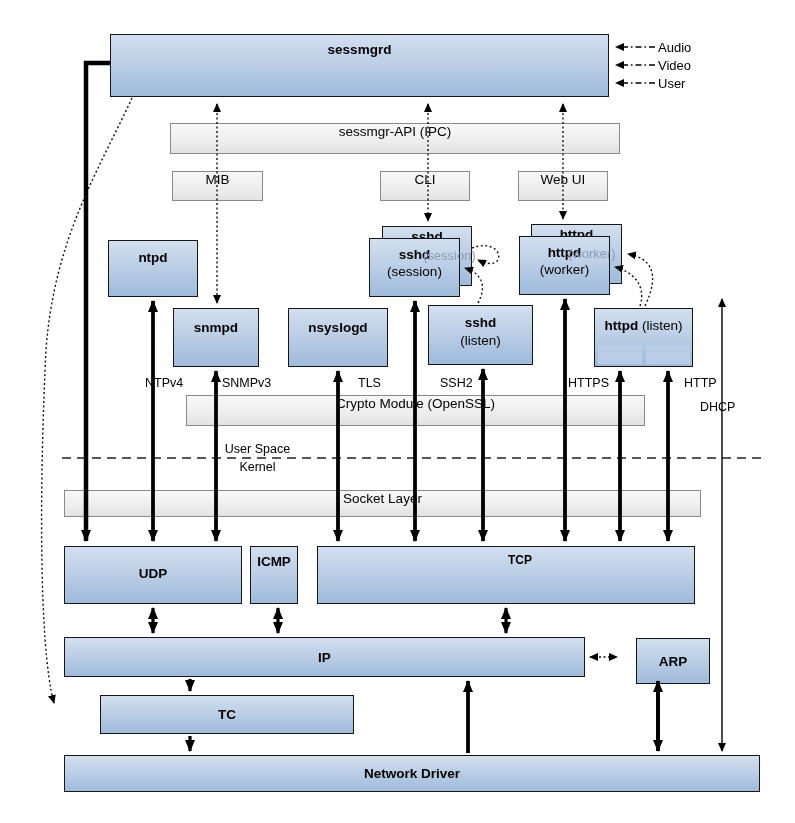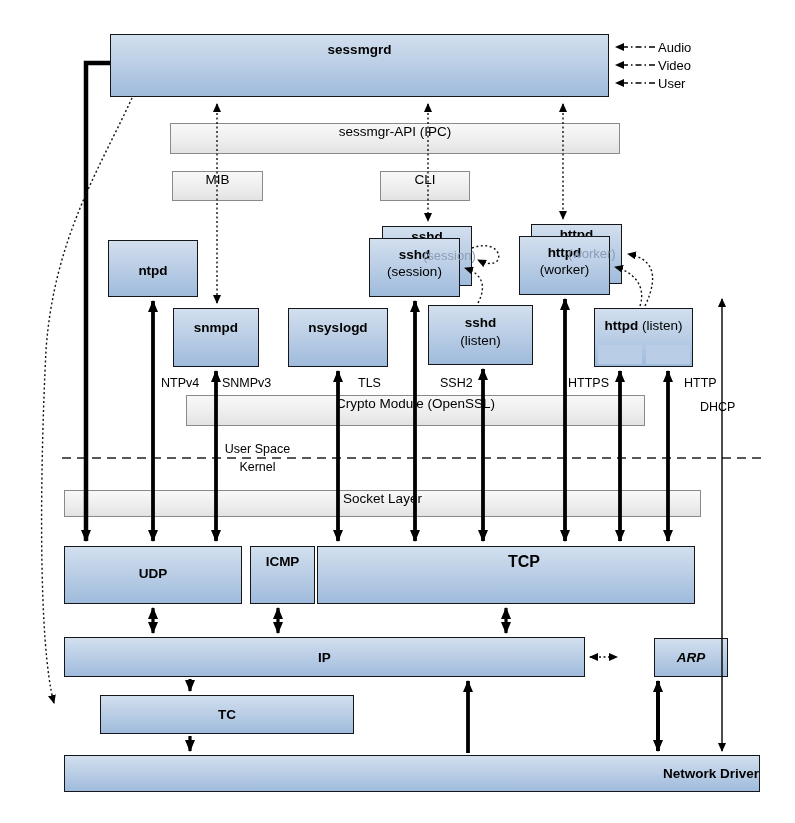--- a/index.html
+++ b/index.html
@@ -36,22 +36,25 @@
   <div class="gbox z2" style="left:170px;top:123px;width:450px;height:31px;">
     <span>sessmgr-API (IPC)</span>
   </div>
 
   <div class="gbox z2" style="left:172px;top:171px;width:91px;height:30px;">
     <span>MIB</span>
   </div>
   <div class="gbox z2" style="left:380px;top:171px;width:90px;height:30px;">
     <span>CLI</span>
   </div>
+  <div class="gbox z2" style="left:518px;top:171px;width:90px;height:30px;">
+    <span>Web UI</span>
+  </div>
 
-  <div class="bbox z2" style="left:108px;top:240px;width:90px;height:57px;padding-top:22px;">
+  <div class="bbox z2" style="left:108px;top:240px;width:90px;height:57px;padding-top:9px;">
     <span class="b">ntpd</span>
   </div>
 
   <div class="bbox z1" style="left:382px;top:226px;width:90px;height:60px;padding-top:2px;">
     <span class="b">sshd</span>
   </div>
   <div class="bbox z4" style="left:369px;top:238px;width:91px;height:59px;padding-top:7px;line-height:17px;">
     <span class="b">sshd</span><br>
     <span>(session)</span>
   </div>
@@ -77,21 +80,21 @@
     <span class="b">sshd</span><br>
     <span>(listen)</span>
   </div>
   <div class="bbox z2" style="left:594px;top:308px;width:99px;height:59px;padding-top:9px;">
     <span class="b">httpd</span>
     <span>(listen)</span>
   </div>
   <div class="panel" style="left:598px;top:345px;width:44px;height:19px;"></div>
   <div class="panel" style="left:646px;top:345px;width:44px;height:19px;"></div>
 
-  <div class="lbl" style="left:161px;top:376px;">NTPv4</div>
+  <div class="lbl" style="left:145px;top:376px;">NTPv4</div>
   <div class="lbl" style="left:222px;top:376px;">SNMPv3</div>
   <div class="lbl" style="left:358px;top:376px;">TLS</div>
   <div class="lbl" style="left:440px;top:376px;">SSH2</div>
   <div class="lbl" style="left:568px;top:376px;">HTTPS</div>
   <div class="lbl" style="left:684px;top:376px;">HTTP</div>
   <div class="lbl" style="left:700px;top:400px;">DHCP</div>
 
   <div class="gbox z2" style="left:186px;top:395px;width:459px;height:31px;">
     <span>Crypto Module (OpenSSL)</span>
   </div>
@@ -101,40 +104,40 @@
 
   <div class="gbox z2" style="left:64px;top:490px;width:637px;height:27px;">
     <span>Socket Layer</span>
   </div>
 
   <div class="bbox z2" style="left:64px;top:546px;width:178px;height:58px;padding-top:19px;">
     <span class="b">UDP</span>
   </div>
   <div class="lbl" style="left:201px;top:550px;font-size:13px;">161</div>
 
-  <div class="bbox z2" style="left:250px;top:546px;width:65px;height:58px;padding-top:7px;">
+  <div class="bbox z2" style="left:250px;top:546px;width:48px;height:58px;padding-top:7px;">
     <span class="b">ICMP</span>
   </div>
 
   <div class="bbox z2" style="left:317px;top:546px;width:378px;height:58px;"></div>
   <div class="lbl" style="left:470px;top:551px;font-size:13px;">22</div>
-  <div class="lbl b" style="left:508px;top:553px;font-size:16px;z-index:3;">TCP</div>
+  <div class="lbl b" style="left:508px;top:553px;font-size:12px;z-index:3;">TCP</div>
   <div class="lbl" style="left:606px;top:550px;font-size:13px;">443</div>
   <div class="lbl" style="left:658px;top:550px;font-size:13px;">80</div>
 
   <div class="bbox z2 vcenter" style="left:64px;top:637px;width:521px;height:40px;">
     <span class="b">IP</span>
   </div>
-  <div class="bbox z2 vcenter" style="left:654px;top:638px;width:74px;height:39px;font-style:italic;">
+  <div class="bbox z2 vcenter" style="left:636px;top:638px;width:74px;height:46px;">
     <span class="b">ARP</span>
   </div>
   <div class="bbox z2 vcenter" style="left:64px;top:695px;width:254px;height:39px;margin-left:36px;">
     <span class="b">TC</span>
   </div>
-  <div class="bbox z2 vcenter" style="left:64px;top:755px;width:696px;height:37px;justify-content:flex-end;">
+  <div class="bbox z2 vcenter" style="left:64px;top:755px;width:696px;height:37px;">
     <span class="b">Network Driver</span>
   </div>
 
   <svg class="overlay" width="795" height="823" viewBox="0 0 795 823">
     <defs>
       <marker id="ah" orient="auto-start-reverse" markerUnits="userSpaceOnUse" markerWidth="12" markerHeight="10" refX="11" refY="5" viewBox="0 0 12 10">
         <path d="M0,0 L12,5 L0,10 z" fill="#000"></path>
       </marker>
       <marker id="as" orient="auto-start-reverse" markerUnits="userSpaceOnUse" markerWidth="9" markerHeight="8" refX="8" refY="4" viewBox="0 0 9 8">
         <path d="M0,0 L9,4 L0,8 z" fill="#000"></path>

